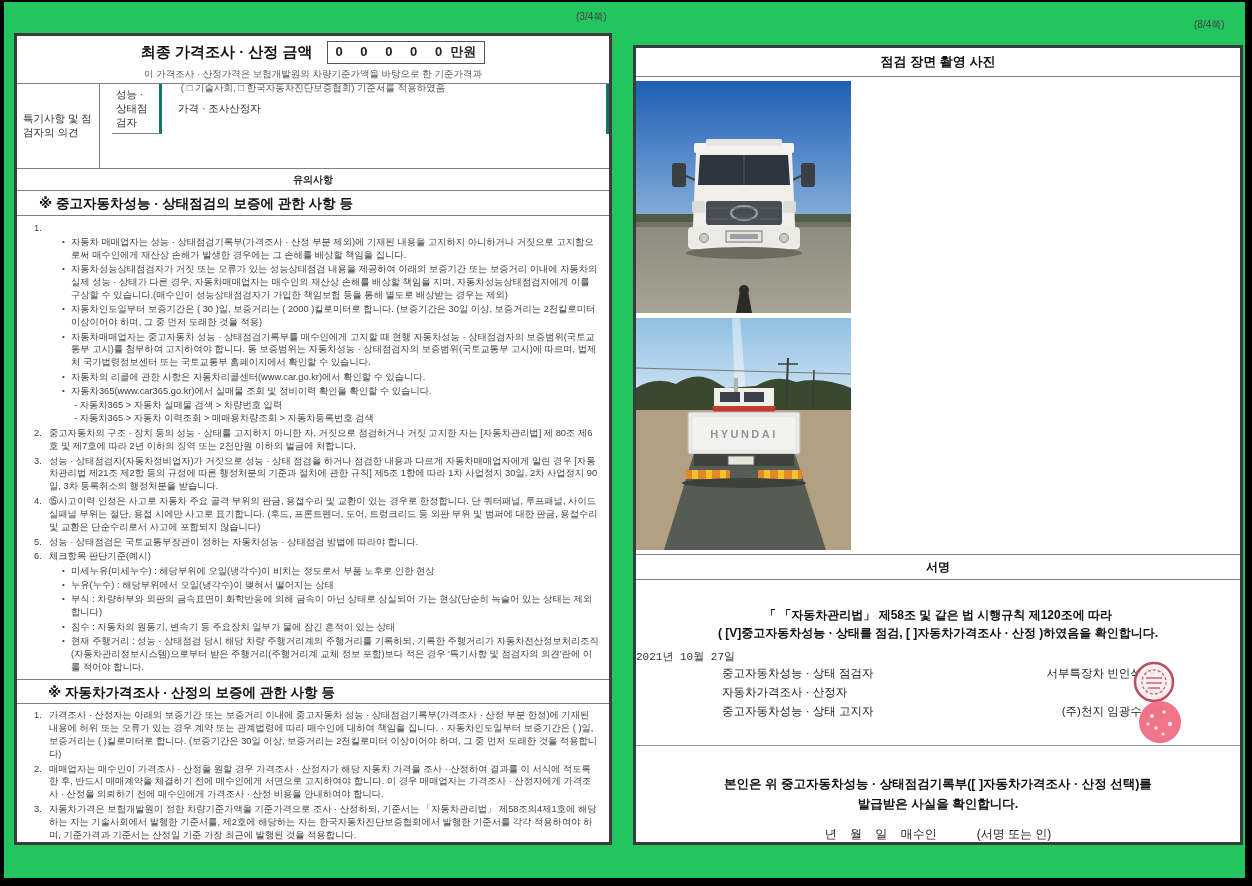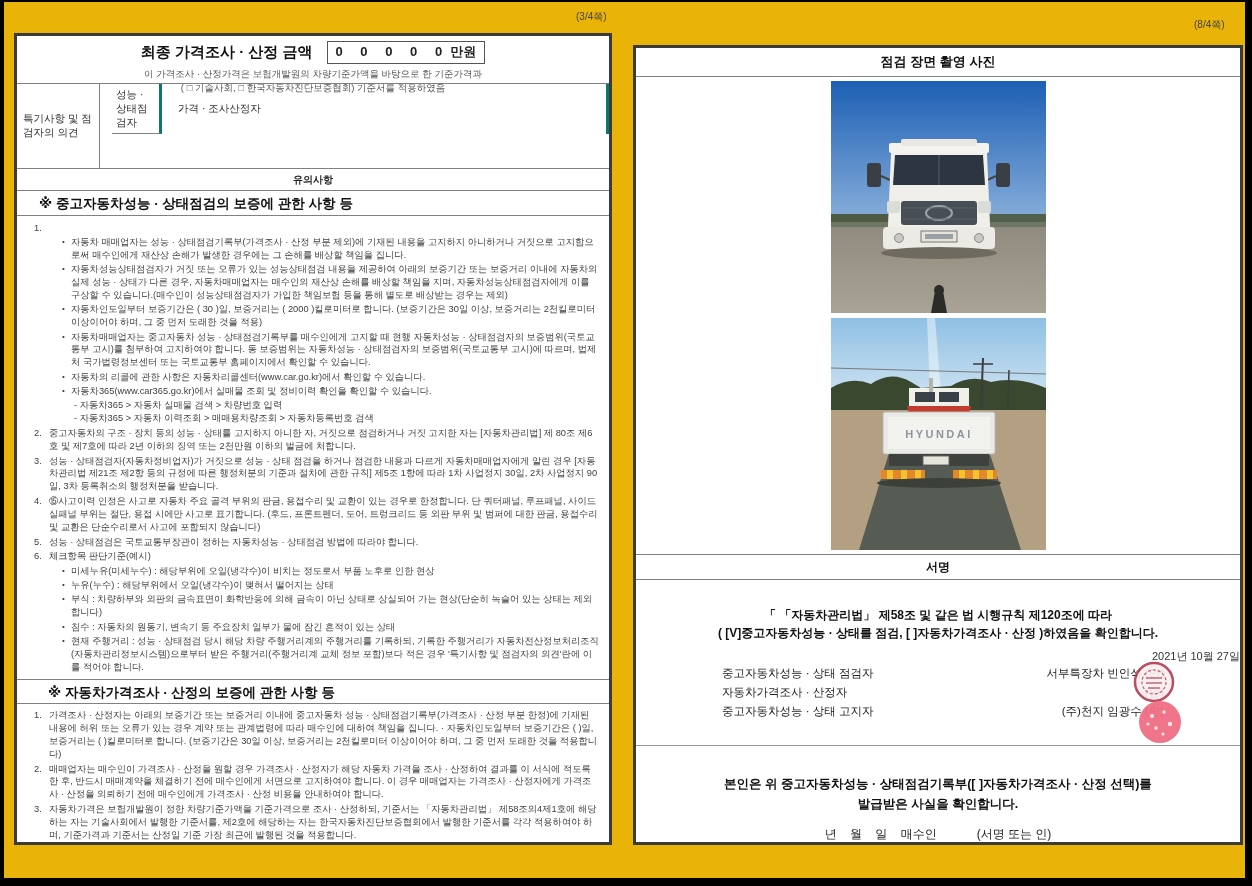--- a/index.html
+++ b/index.html
@@ -1,16 +1,16 @@
 <!DOCTYPE html>
 <html><head>
 <meta charset="utf-8">
 <style>
   html,body{margin:0;padding:0;background:#fff;}
-  .canvas{position:relative;width:1252px;height:886px;box-sizing:border-box;background:#eab308;
+  .canvas{position:relative;width:1252px;height:886px;box-sizing:border-box;background:#22c55e;
     border-top:2px solid #000;border-left:4px solid #000;border-right:7px solid #000;border-bottom:8px solid #000;
     font-family:"Liberation Sans","DejaVu Sans",sans-serif;color:#333;overflow:hidden;}
   .page-label{position:absolute;font-size:10px;color:#444;}
   .lbl3{top:8px;left:572px;}
   .lbl4{top:16px;left:1190px;}
   .page{position:absolute;background:#fff;border:3px solid #3b3b3b;box-sizing:border-box;overflow:hidden;}
   .page3{left:10px;top:31px;width:598px;height:812px;}
   .page4{left:629px;top:43px;width:610px;height:800px;}
 
   
@@ -35,25 +35,25 @@
   .note-body{padding:4px 9px 0 9px;font-size:9.3px;color:#3d3d3d;line-height:1.38;}
   .num-item{display:flex;margin:2px 0 1px 8px;}
   .num-item .num{width:15px;flex:none;}
   .num-item .txt{flex:1;}
   .bullet{position:relative;margin:1.5px 0 1.5px 36px;padding-left:9px;}
   .bullet::before{content:"•";position:absolute;left:0;top:0;font-size:8px;}
   .subline{margin:0 0 0 48px;}
 
   
   .photo-bar{height:28px;border-bottom:1px solid #808080;text-align:center;font-weight:bold;font-size:13px;color:#111;line-height:28px;}
-  .photo-area{height:478px;display:flex;flex-direction:column;align-items:center;justify-content:flex-start;padding-top:4px;gap:5px;box-sizing:border-box;border-bottom:1px solid #808080;}
+  .photo-area{height:478px;display:flex;flex-direction:column;align-items:flex-start;justify-content:flex-start;padding-top:4px;gap:5px;box-sizing:border-box;border-bottom:1px solid #808080;}
   .sign-bar{height:24px;border-bottom:1px solid #808080;text-align:center;font-weight:bold;font-size:12px;color:#111;line-height:24px;}
   .sign-area{position:relative;height:166px;border-bottom:1px solid #999;box-sizing:border-box;padding-top:26px;}
   .stmt{text-align:center;font-weight:bold;font-size:12px;color:#111;line-height:1.5;}
-  .sign-date{text-align:right;font-size:11px;color:#333;margin-top:7px;}
+  .sign-date{text-align:left;font-size:11px;color:#333;margin-top:7px;font-family:Liberation Mono, monospace;}
   .sign-row{display:flex;justify-content:space-between;font-size:11.5px;color:#222;padding:1px 76px 0 86px;line-height:1.55;}
   .stamp{position:absolute;}
   .buyer-area{padding-top:28px;}
   .buyer-line{text-align:center;font-weight:bold;font-size:12.5px;color:#111;line-height:1.6;}
   .buyer-date{text-align:center;font-size:12px;color:#222;margin-top:12px;white-space:pre-wrap;}
 </style>
 </head>
 <body>
 
 <div class="canvas">

